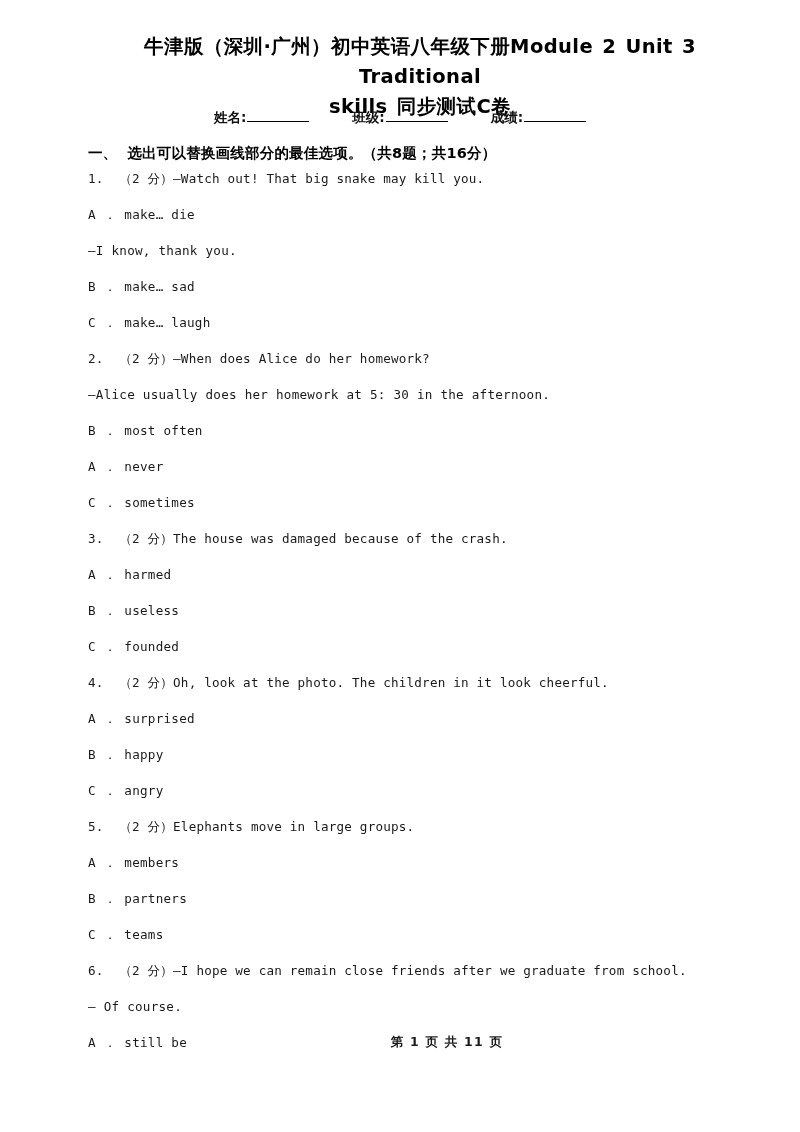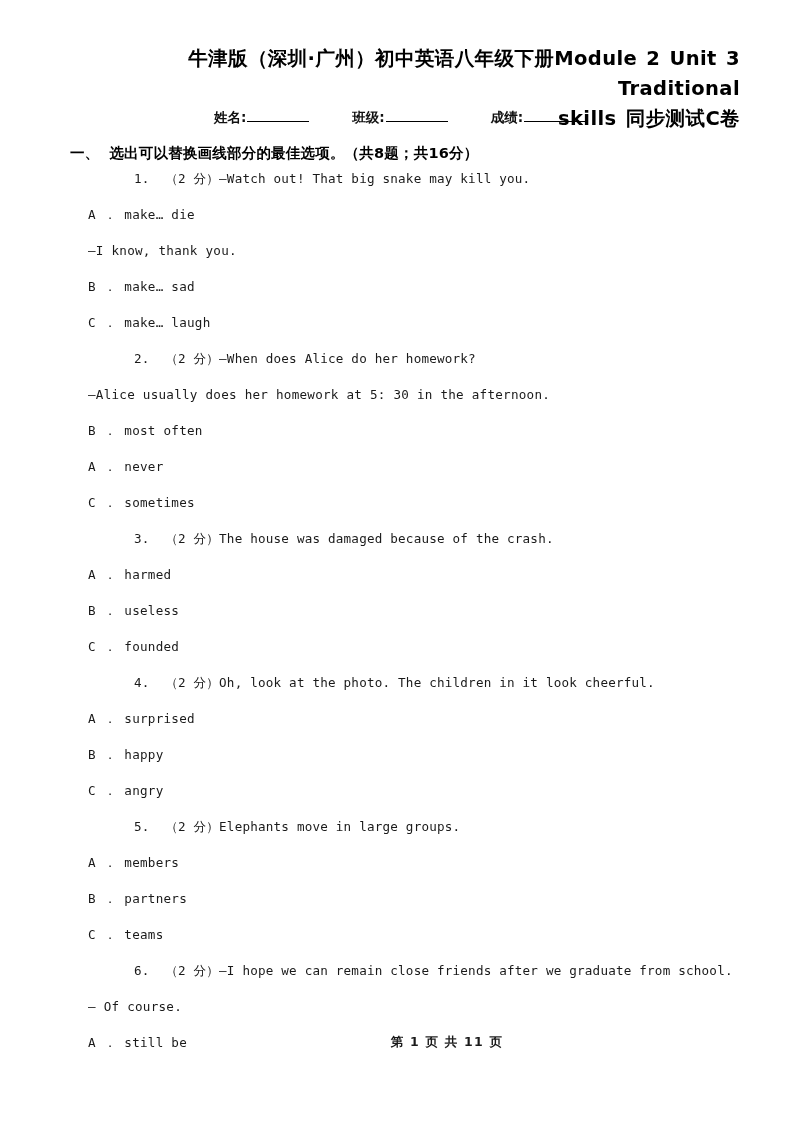--- a/index.html
+++ b/index.html
@@ -19,24 +19,24 @@
   .page {
     position: relative;
     width: 800px;
     height: 1132px;
     box-sizing: border-box;
   }
 
   
   .doc-title {
     position: absolute;
-    top: 44px;
+    top: 32px;
     left: 100px;
     width: 640px;
-    text-align: right;
+    text-align: center;
     font-family: "DejaVu Sans", "Liberation Sans", sans-serif;
     font-weight: bold;
     font-size: 19.5px;
     line-height: 30px;
     letter-spacing: 0.4px;
     word-spacing: 2px;
     color: #000;
   }
 
   
@@ -64,21 +64,21 @@
     border-bottom: 1.4px solid #000;
     vertical-align: baseline;
     height: 0.9em;
     margin-left: 1px;
   }
 
   
   .section-heading {
     position: absolute;
     top: 144px;
-    left: 70px;
+    left: 88px;
     width: 680px;
     font-family: "DejaVu Sans", "Liberation Sans", sans-serif;
     font-weight: bold;
     font-size: 14.5px;
     letter-spacing: 0.2px;
     color: #000;
   }
   .section-heading .sec-num { margin-right: 10px; }
 
   
@@ -90,21 +90,21 @@
   }
   .ln {
     font-family: "DejaVu Sans Mono", "Liberation Mono", monospace;
     font-size: 12.6px;
     line-height: 14px;
     color: #1a1a1a;
     white-space: pre;
     height: 36px;
     letter-spacing: 0.25px;
   }
-  .ln.q-line { letter-spacing: 0.2px; margin-left: 46px; }
+  .ln.q-line { letter-spacing: 0.2px; }
 
   
   .footer {
     position: absolute;
     top: 1034px;
     left: 0;
     width: 800px;
     text-align: center;
     font-family: "DejaVu Sans", "Liberation Sans", sans-serif;
     font-size: 12.5px;

